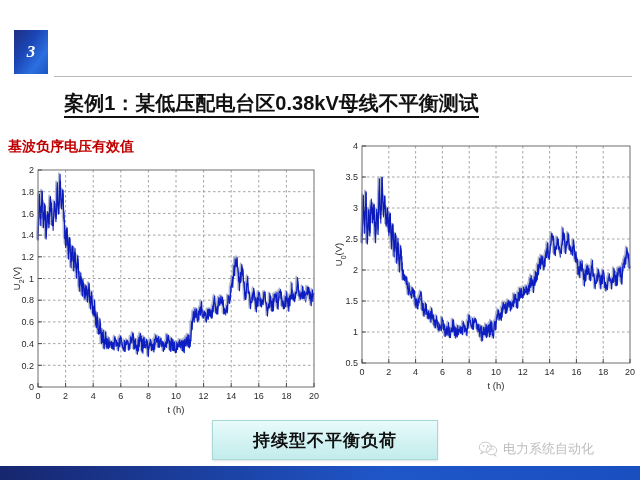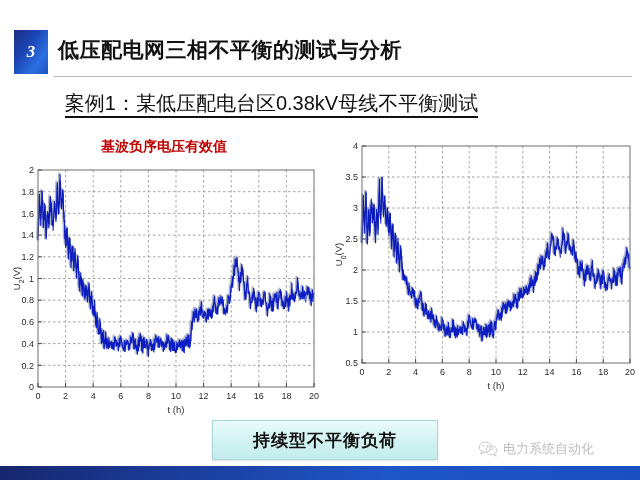--- a/index.html
+++ b/index.html
@@ -50,36 +50,36 @@
     background: #b9b9b9;
   }
 
   
   #subtitle {
     position: absolute;
     left: 0; top: 90px;
     width: 543px;
     text-align: center;
     font-size: 20px;
-    font-weight: normal;
+    font-weight: bold;
     color: #111111;
     white-space: nowrap;
   }
   #subtitle span {
     border-bottom: 2px solid #111111;
     padding-bottom: 2px;
   }
 
   
   .chart-block { position: absolute; top: 138px; }
   #chart-left  { left: 8px;   width: 312px; }
   #chart-right { left: 330px; width: 306px; }
 
   .chart-title {
-    text-align: center;
+    text-align: left;
     font-size: 14px;
     font-weight: bold;
     color: #c00000;
     margin: 0 0 6px 0;
     white-space: nowrap;
   }
   .chart-svg-wrap { position: relative; }
   svg { display: block; }
 
   
@@ -121,21 +121,20 @@
 </style>
 </head>
 <body>
 
 <div id="slide">
 
   <div id="header">
     <div id="badge">
       <span>3</span>
     </div>
-    <div id="header-title">低压配电网三相不平衡的测试与分析</div>
     <div id="header-rule"></div>
   </div>
 
   <div id="subtitle">
     <span>案例1：某低压配电台区0.38kV母线不平衡测试</span>
   </div>
 
   <div class="chart-block" id="chart-left">
     <div class="chart-title">基波负序电压有效值</div>
     <div class="chart-svg-wrap">

